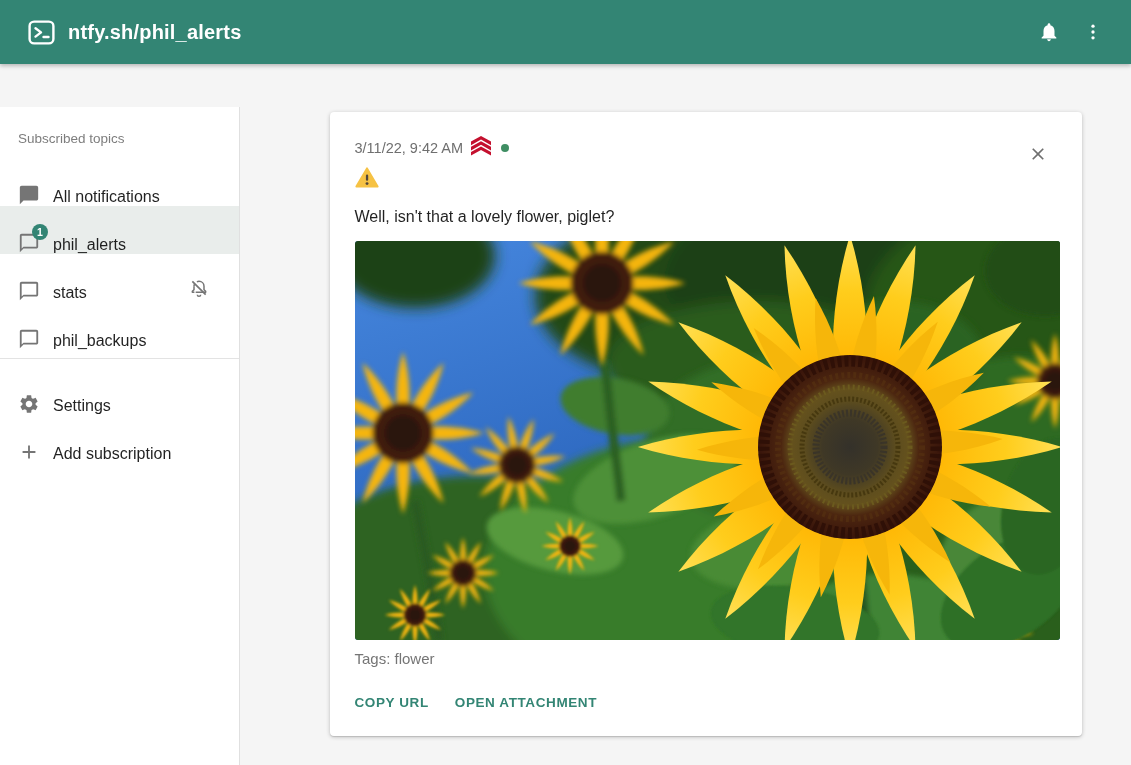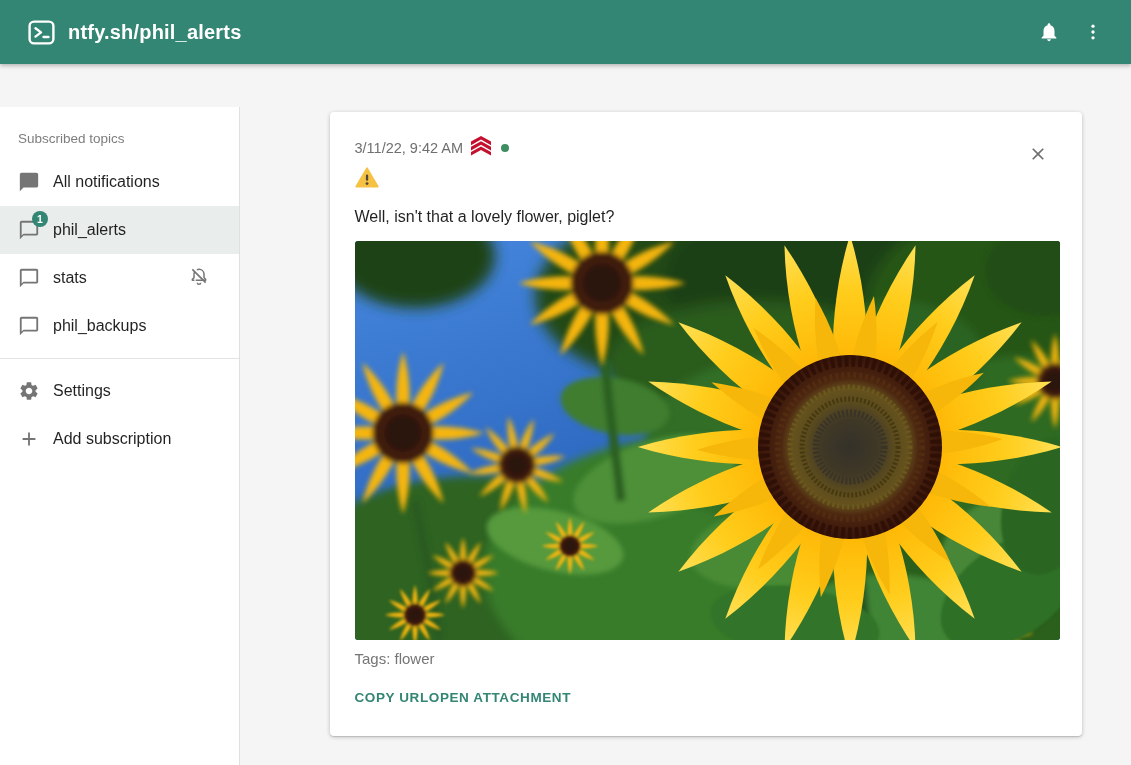--- a/index.html
+++ b/index.html
@@ -14,21 +14,21 @@
   .appbar-title { color:#fff; font-size:20px; font-weight:700; letter-spacing:.2px; margin-left:13px; }
   .appbar-spacer { flex:1; }
   .iconbtn { width:44px; height:44px; display:flex; align-items:center; justify-content:center;
     border:none; background:transparent; cursor:pointer; border-radius:50%; }
   .iconbtn svg { display:block; }
 
   
   .sidebar { position:absolute; top:64px; left:0; bottom:0; width:240px;
     background:#fff; border-right:1px solid #e0e0e0; z-index:10;margin-top:43px; }
   .sidebar-header { color:#7d7d7d; font-size:13.5px; padding:24px 18px 12px 18px; }
-  .nav-row { height:48px; display:flex; align-items:center; padding:0 18px; cursor:pointer; position:relative; }
+  .nav-row { height:48px; display:flex; align-items:flex-end; padding:0 18px; cursor:pointer; position:relative; }
   .nav-row.selected { background:#e9edeb; }
   .nav-ico { width:22px; height:22px; position:relative; flex:0 0 auto; color:#757575; }
   .nav-ico svg { display:block; width:22px; height:22px; }
   .nav-label { margin-left:13px; font-size:16px; color:rgba(0,0,0,.87); }
   .badge { position:absolute; top:-8px; right:-8px; min-width:16px; height:16px; border-radius:8px;
     background:#338574; color:#fff; font-size:10.5px; font-weight:700;
     display:flex; align-items:center; justify-content:center; padding:0 4px; }
   .mute-ico { margin-left:auto; margin-right:12px; color:#757575; }
   .divider { height:1px; background:#e3e3e3; margin:8px 0; }
 
@@ -44,21 +44,21 @@
   .card-close { position:absolute; top:24px; right:26px; width:36px; height:36px;
     display:flex; align-items:center; justify-content:center; background:transparent; border:none;
     cursor:pointer; border-radius:50%; color:#6f6f6f; }
   .card-title { display:flex; align-items:center; line-height:30px; }
   .warn-ico { width:24px; height:24px; margin-right:9px; flex:0 0 auto; }
   .title-text { font-size:23px; font-weight:400; color:rgba(0,0,0,.87); }
   .card-body { font-size:16px; color:rgba(0,0,0,.87); margin-top:17px; line-height:20px; }
   .attachment { margin-top:14px; width:705px; height:399px; border-radius:3px; overflow:hidden; cursor:pointer; }
   .attachment svg { display:block; }
   .tags-line { margin-top:10px; font-size:15px; color:#757575; line-height:18px; }
-  .actions { margin-top:16px; display:flex; height:36px; align-items:flex-start; }
+  .actions { margin-top:16px; display:flex; gap:26px; height:36px; align-items:center; }
   .text-btn { background:transparent; border:none; cursor:pointer; color:#338574;
     font-family:"Liberation Sans", sans-serif; font-size:13.5px; font-weight:700;
     letter-spacing:.6px; text-transform:uppercase; padding:6px 0; }
 </style>
 </head>
 <body>
 
 <header class="appbar">
   <span class="appbar-logo">
     <svg viewBox="0 0 27 25" width="27" height="25" fill="none" stroke="#ffffff" stroke-width="2.4" stroke-linecap="round" stroke-linejoin="round">

